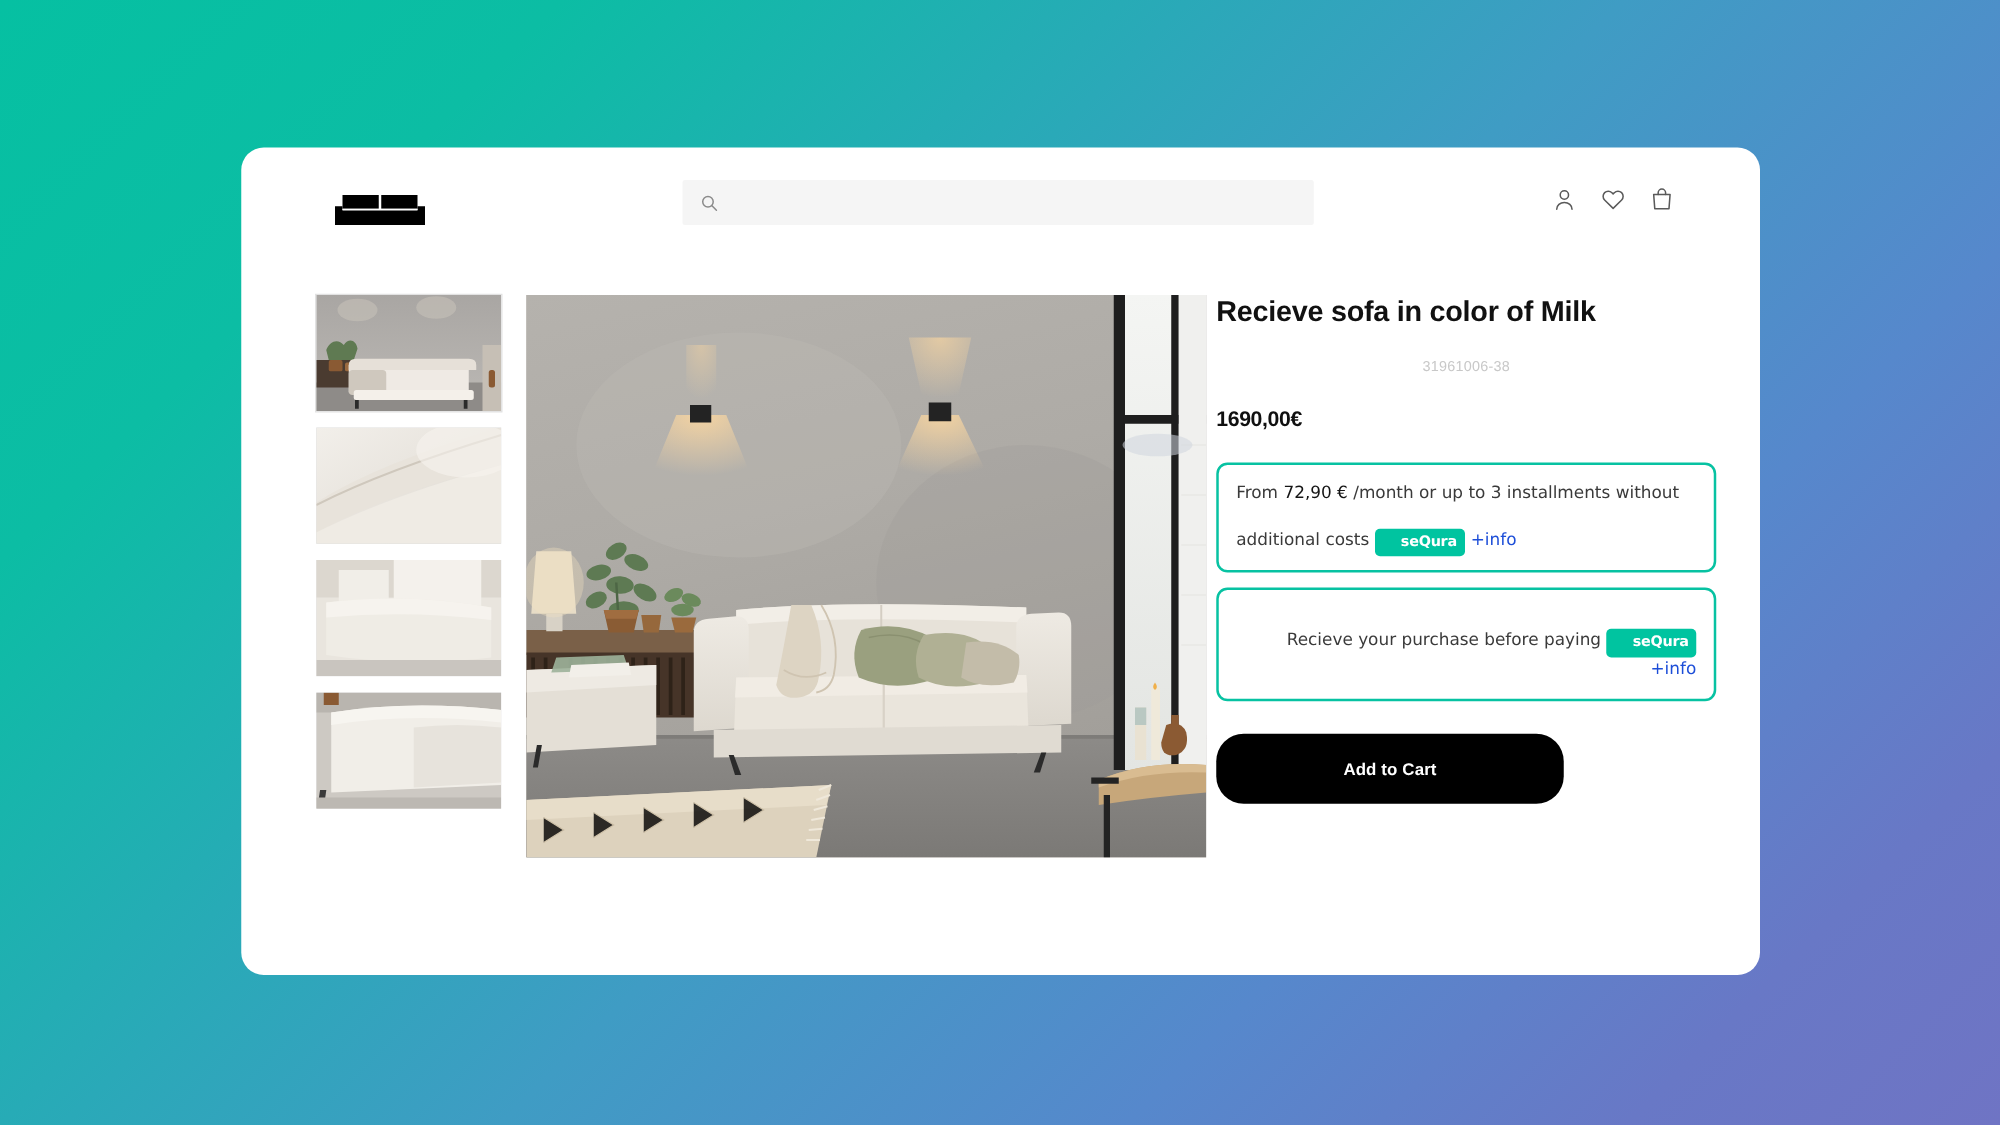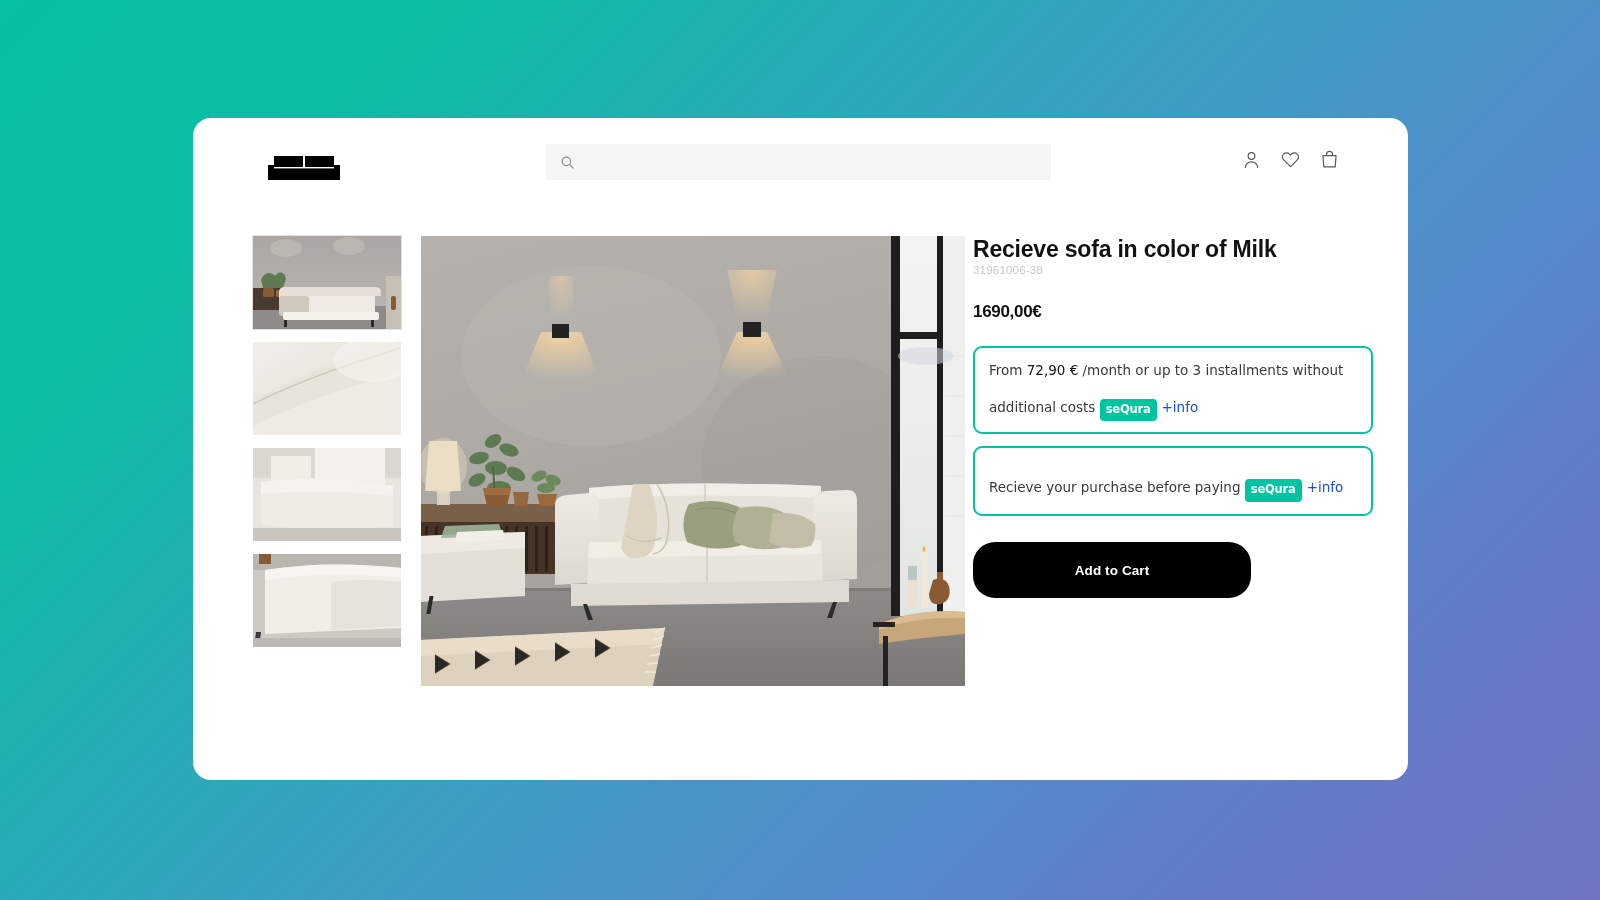--- a/index.html
+++ b/index.html
@@ -147,23 +147,25 @@
   }
 
   .product-title {
     font-size: 23px;
     font-weight: bold;
     color: #111;
     letter-spacing: -0.2px;
     line-height: 1.2;
   }
   .product-sku {
+    margin-top: 24px;
     font-size: 11.5px;
     color: #c8c8c8;
     letter-spacing: 0.2px;
+    text-align: center;
   }
   .product-price {
     margin-top: 26px;
     font-size: 17px;
     font-weight: bold;
     color: #101010;
     letter-spacing: -0.3px;
   }
 
   
@@ -171,33 +173,33 @@
     margin-top: 24px;
     border: 2px solid #07c2a2;
     border-radius: 9px;
     padding: 12px 14px;
     font-size: 13.5px;
     line-height: 1.55;
     color: #3a3a3a;
     font-family: "DejaVu Sans", sans-serif;
   }
   .promo + .promo { margin-top: 12px; }
-  .promo.one-line { padding: 13px 14px; }
+  .promo.one-line { padding: 13px 14px; text-align: right; }
   .promo b { color: #141414; font-weight: normal; }
 
   .sequra-badge {
     display: inline-block;
     background: #00c4a0;
     color: #ffffff;
     font-family: "DejaVu Sans", sans-serif;
     font-weight: bold;
     font-size: 11.5px;
     letter-spacing: -0.2px;
     border-radius: 4px;
-    padding: 2px 6px 3px 6px;
+    padding: 2px 6px 3px 21px;
     vertical-align: baseline;
     position: relative;
     top: 1px;
     margin-top: 17px;
   }
   .plus-info {
     color: #1d4ed8;
     font-size: 13.5px;
     text-decoration: none;
     cursor: pointer;

